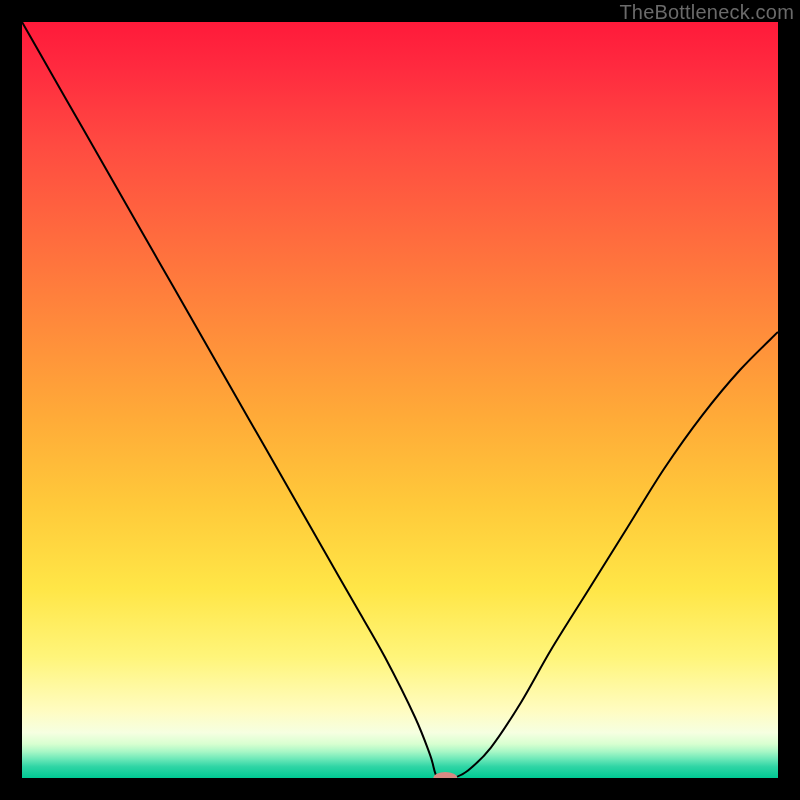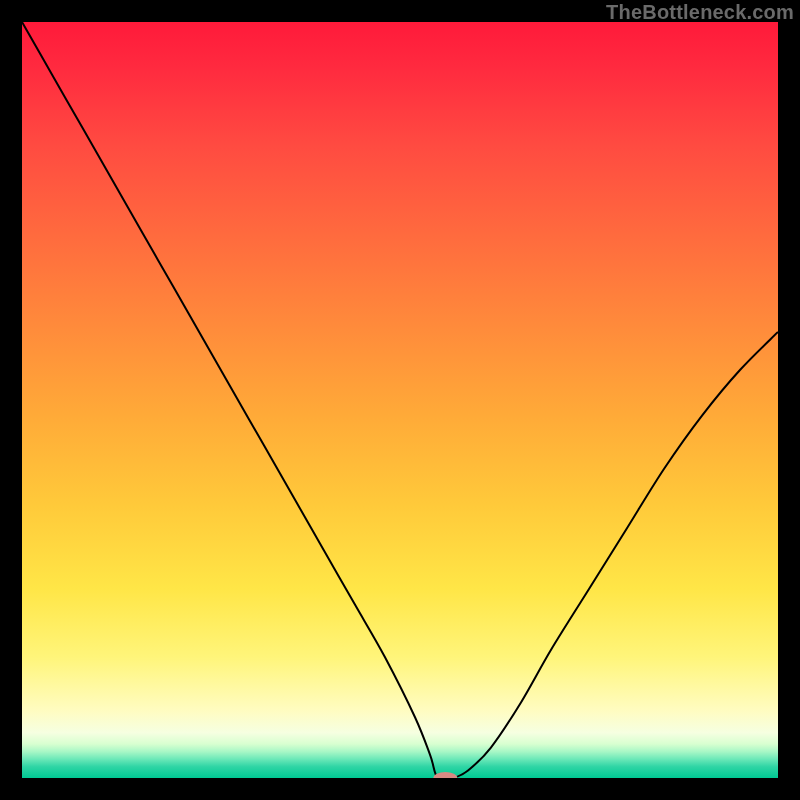--- a/index.html
+++ b/index.html
@@ -44,21 +44,21 @@
         #2fd5a5 98.5%,
         #00c993 100%
       );
   }
   .watermark {
     position: absolute;
     top: 1px;
     right: 6px;
     color: #6a6a6a;
     font-size: 20px;
-    font-weight: 700;
+    font-weight: 400;
     letter-spacing: 0.2px;
   }
   .curve-svg {
     position: absolute;
     left: 0; top: 0;
     width: 100%; height: 100%;
     pointer-events: none;
   }
 </style>
 </head>

